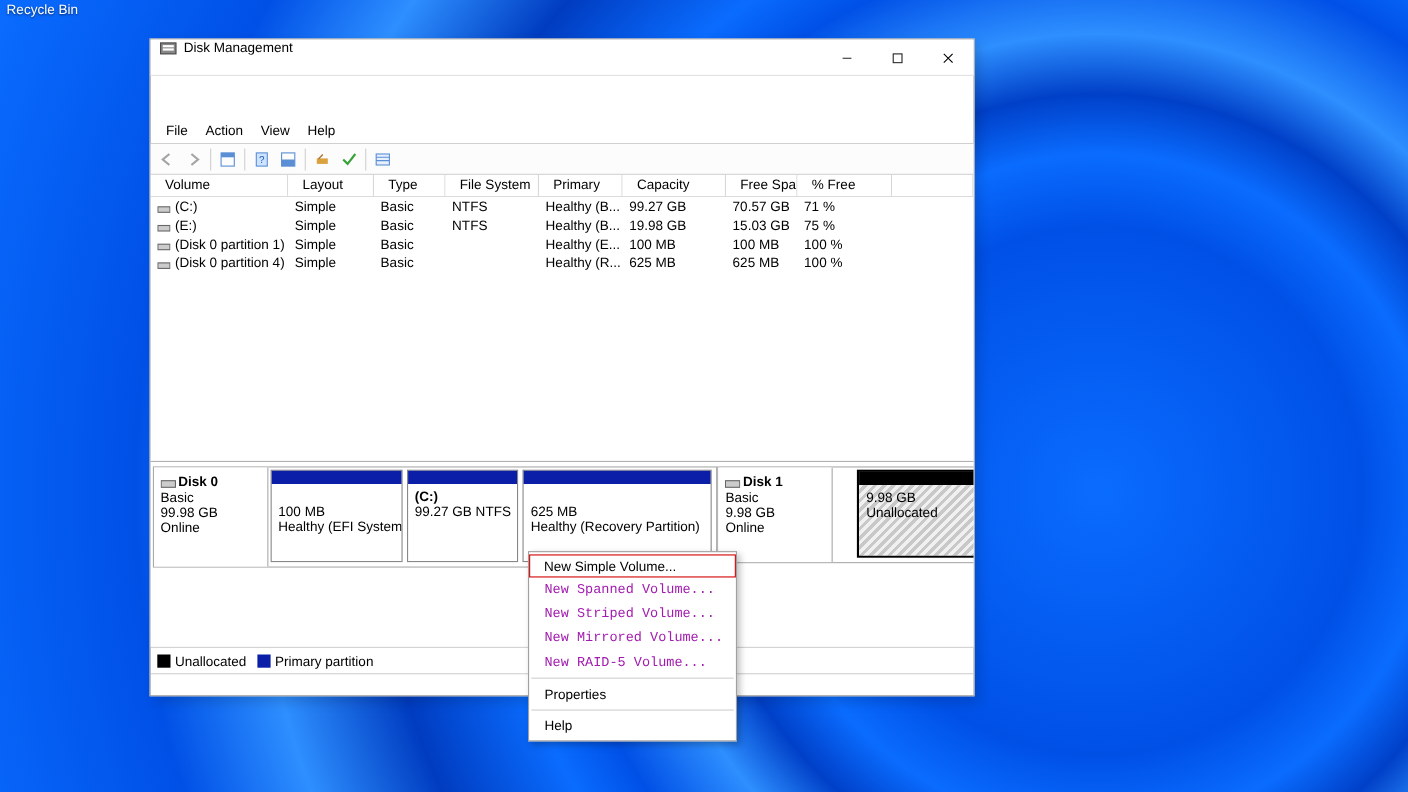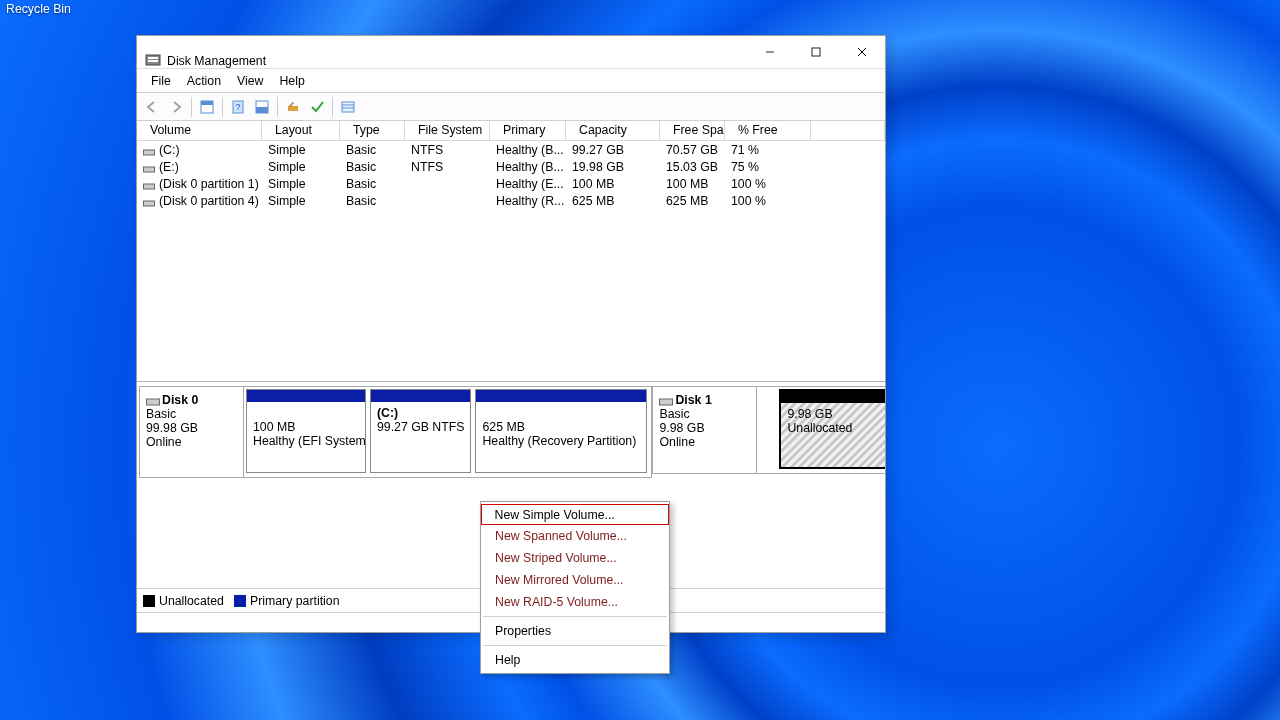--- a/index.html
+++ b/index.html
@@ -4,29 +4,29 @@
 <style>
   * { box-sizing: border-box; margin:0; padding:0; }
   html, body { width:1280px; height:720px; overflow:hidden; font-family: "Segoe UI", Tahoma, sans-serif; font-size:12.3px; }
   body {
     background: radial-gradient(circle at 78% 62%, #0a6cff 0%, #0050e6 22%, #0a6cff 28%, #0040c8 33%, #2e8fff 38%, #0050e6 45%, #0a6cff 50%, #003cc0 60%, #2e8fff 70%, #0050e6 80%, #0a6cff 100%) , #003cc0;
   }
   .desktop { position:absolute; left:0; top:0; width:1228px; height:720px; }
   .recycle-label { position:absolute; top:2px; left:6px; color:#fff; font-size:12.3px; text-shadow:0 1px 2px rgba(0,0,0,.6); }
 
   .window { position:absolute; left:136px; top:35px; width:750px; height:598px; background:#fff; border:1px solid #9f9f9f; box-shadow:5px 5px 10px rgba(0,0,0,.15); display:flex; flex-direction:column; }
-  .titlebar { height:33px; display:flex; align-items:flex-end; padding-left:8px; background:#fff; border-bottom:1px solid #e0e0e0; }
+  .titlebar { height:33px; display:flex; align-items:flex-start; padding-left:8px; background:#fff; border-bottom:1px solid #e0e0e0; }
   .app-icon { width:16px; height:16px; margin-right:6px; display:inline-flex; align-items:center; justify-content:center; }
   .app-icon svg { width:16px; height:16px; }
   .title-text { flex:1; font-size:12.3px; }
   .win-btn { width:46px; height:33px; display:flex; align-items:center; justify-content:center; cursor:default; }
   .win-btn svg { width:10px; height:10px; stroke:#222; stroke-width:1; fill:none; }
   .win-btn.close svg { stroke:#000; }
 
-  .menubar { height:24px; display:flex; align-items:center; padding-left:6px; border-bottom:1px solid #d0d0d0; }
+  .menubar { height:24px; display:flex; align-items:center; padding-left:6px; border-bottom:1px solid #d0d0d0;margin-top:38px; }
   .menu-item { padding:2px 8px; font-size:12.3px; }
 
   .toolbar { height:28px; display:flex; align-items:center; padding-left:3px; gap:0px; border-bottom:1px solid #d0d0d0; background:#fcfcfc; }
   .tb-btn { width:24px; height:22px; display:flex; align-items:center; justify-content:center; }
   .tb-btn svg { width:16px; height:16px; }
   .tb-sep { width:1px; height:20px; background:#cfcfcf; margin:0 3px; }
 
   
   .vol-list { height:260px; background:#fff; overflow:hidden; }
   .vol-header { display:flex; height:20px; border-bottom:1px solid #d8d8d8; }
@@ -58,21 +58,21 @@
   .legend { height:24px; display:flex; align-items:center; gap:10px; border-top:1px solid #d0d0d0; padding:0 6px; }
   .legend-sw { width:12px; height:12px; margin-right:4px; display:inline-block; vertical-align:middle; }
   .lw-black{background:#000}.lw-navy{background:#0a1ea8}
   .legend-item{ display:flex; align-items:center; font-size:12.3px;}
 
   .statusbar { height:20px; border-top:1px solid #d0d0d0; }
 
   
   .ctx { position:absolute; left:480px; top:501px; width:190px; background:#fff; border:1px solid #a0a0a0; box-shadow:3px 3px 6px rgba(0,0,0,.25); font-size:12.3px; padding:2px 0;}
   .ctx-item { padding:4px 14px; white-space:nowrap; }
-  .ctx-item.disabled{ color:#7f1d1d; }
+  .ctx-item.disabled{ color:#a21caf;font-family:Liberation Mono, monospace; }
   .ctx-sep { height:1px; background:#d0d0d0; margin:3px 2px; }
   .ctx-highlight { border:1.5px solid #d30000; padding:2.5px 12.5px; }
 </style>
 </head>
 <body>
 
 <div class="desktop">
   <div class="recycle-label">Recycle Bin</div>
 
   <div class="window">

